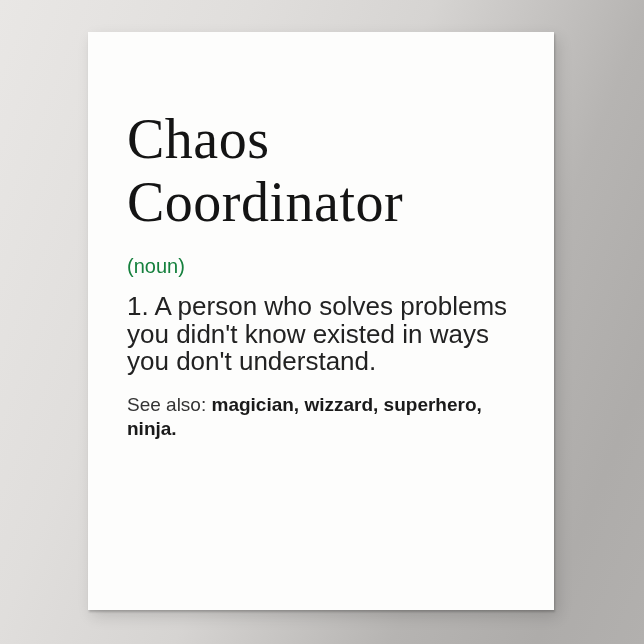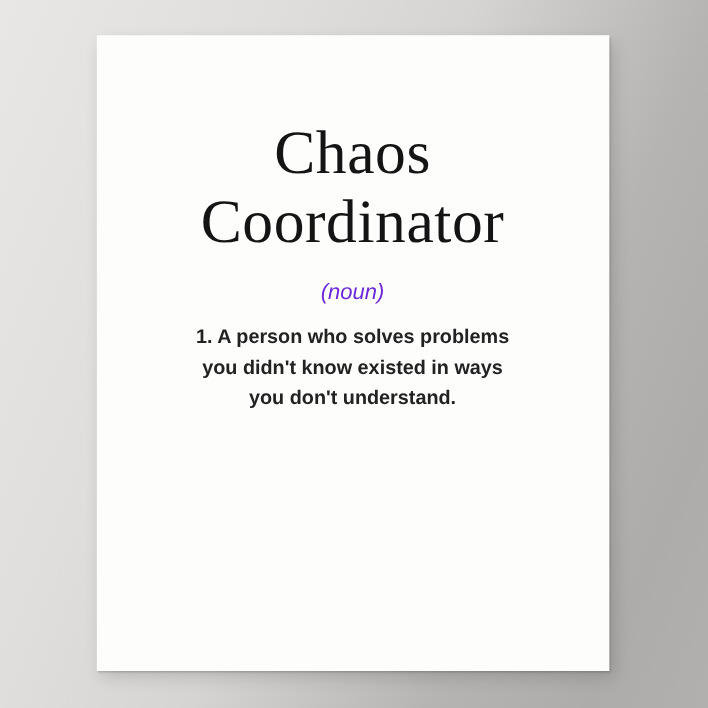--- a/index.html
+++ b/index.html
@@ -9,21 +9,20 @@
     width: 644px;
     height: 644px;
     font-family: "Liberation Sans", sans-serif;
   }
   .scene {
     position: relative;
     width: 644px;
     height: 644px;
     background: linear-gradient(112deg, #e9e7e5 0%, #e0dedc 28%, #d6d4d2 48%, #b6b4b2 72%, #aeacaa 88%, #b2b0ae 100%);
     overflow: hidden;
-    text-align: center;
   }
   .poster {
     position: absolute;
     left: 88px;
     top: 32px;
     width: 466px;
     height: 578px;
     background: #fdfdfc;
     box-shadow: 1px 2px 2px rgba(0,0,0,0.20), 4px 6px 14px rgba(0,0,0,0.14);
     padding: 76px 40px 0 39px;
@@ -33,32 +32,30 @@
     font-family: "Liberation Serif", "DejaVu Serif", serif;
     font-weight: 400;
     font-size: 56px;
     line-height: 1.12;
     letter-spacing: 0.5px;
     color: #141414;
     white-space: pre-line;
   }
   .part-of-speech {
     margin: 0 0 14px 0;
-    font-style: italic;
     font-size: 20px;
     line-height: 26px;
-    color: #6d28d9;
+    color: #15803d;
   }
   .definition {
     margin: 0 0 17px 0;
-    font-size: 18px;
+    font-size: 26px;
     line-height: 27.5px;
     color: #222222;
     white-space: pre-line;
-    font-weight: bold;
   }
   .definition:last-of-type {
     margin-bottom: 20px;
   }
   .see-also {
     margin: 0;
     font-size: 19px;
     line-height: 24px;
     color: #333333;
   }
@@ -71,14 +68,15 @@
 <body>
 
 <div class="scene">
   <div class="poster">
     <h1 class="poster-title">Chaos
 Coordinator</h1>
     <p class="part-of-speech">(noun)</p>
     <p class="definition">1. A person who solves problems
 you didn't know existed in ways
 you don't understand.</p>
+    <p class="see-also"><span class="label">See also: </span><span class="terms">magician, wizzard, superhero, ninja.</span></p>
   </div>
 </div>
 
 </body></html>

